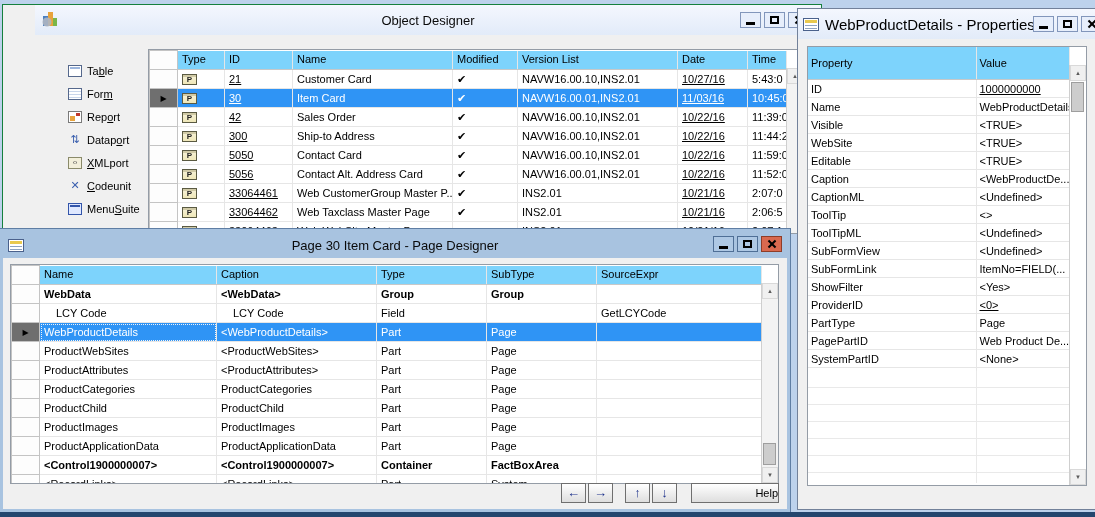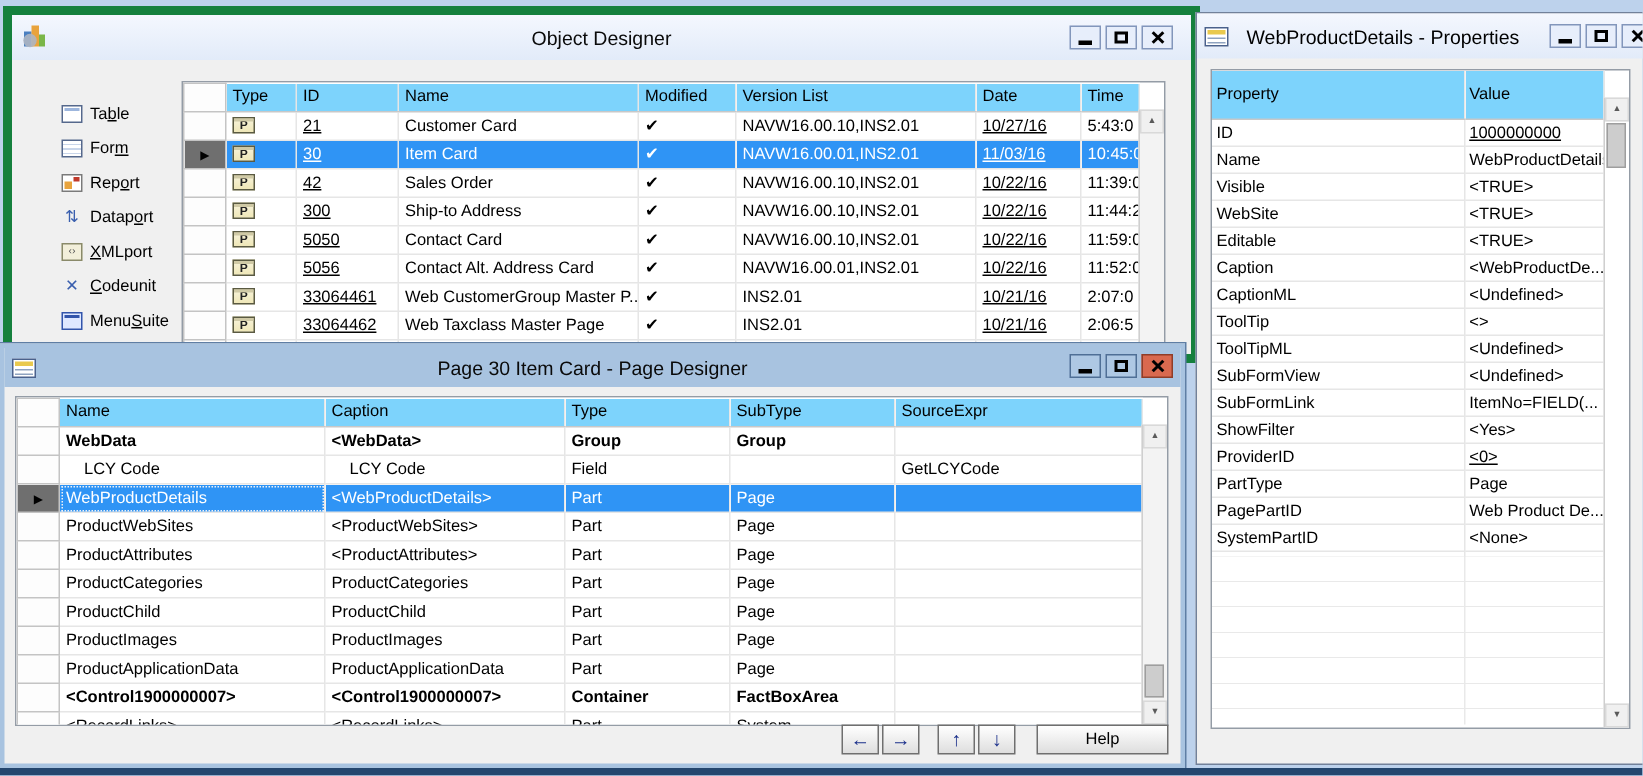--- a/index.html
+++ b/index.html
@@ -1,30 +1,30 @@
 <!DOCTYPE html>
 <html><head>
 <meta charset="utf-8">
 <style>
   html,body{margin:0;padding:0;}
   body{width:1095px;height:517px;position:relative;overflow:hidden;background:#bdd2ec;
        font-family:"Liberation Sans",sans-serif;font-size:11px;color:#000;}
   .window{position:absolute;box-sizing:content-box;}
   
-  #od{left:2px;top:4px;width:786px;height:226px;background:#f0f0f0;border:6px solid #15803d;z-index:1;}
+  #od{left:2px;top:4px;width:786px;height:226px;background:#f0f0f0;border:1px solid #15803d;z-index:1;padding-left:32px;}
   #pd{left:0;top:229px;width:784px;height:277px;background:#f0f0f0;border:3px solid #a8c3e0;
       box-shadow:0 0 0 1px #5f7ea4;z-index:3;}
   #pp{left:797px;top:8px;width:308px;height:500px;background:#f0f0f0;border:1px solid #72819a;z-index:2;}
   #bottom-strip{position:absolute;left:0;right:0;bottom:0;height:5px;background:#24466e;z-index:4;}
   
   .tb{position:relative;display:flex;align-items:center;}
   .tb-pale{height:30px;background:linear-gradient(#f4f7fe,#e2ebf9);}
   .tb-blue{height:26px;background:#a8c3e0;}
   .tb-title{position:absolute;left:0;right:0;text-align:center;font-size:13px;color:#0a0a0a;}
-  .tb-title-left{font-size:13px;margin-left:12px;white-space:nowrap;}
+  .tb-title-left{font-size:15px;margin-left:6px;white-space:nowrap;}
   .tb-btns{position:absolute;display:flex;}
   .wbtn{width:21px;height:16px;margin-left:3px;display:flex;align-items:center;justify-content:center;
         background:#e7eefb;border:1px solid #8296bb;box-sizing:border-box;}
   .wbtn-blue{background:#aec8e4;border-color:#4f6f96;}
   .wbtn-red{background:#d9694f;border-color:#8f3d28;}
   .gm{width:9px;height:3px;background:#000;margin-top:7px;}
   .gx2{width:9px;height:8px;border:2px solid #000;box-sizing:border-box;}
   .gc{position:relative;width:10px;height:10px;}
   .gc::before,.gc::after{content:"";position:absolute;top:4px;left:0;width:10px;height:2px;background:#000;}
   .gc::before{transform:rotate(45deg);}.gc::after{transform:rotate(-45deg);}
@@ -86,21 +86,21 @@
        display:flex;align-items:center;justify-content:center;box-sizing:border-box;}
   .vsb-bottom{position:absolute;bottom:0;left:0;right:0;}
   .vthumb{position:absolute;left:1px;right:2px;background:#cdcdcd;border:1px solid #9e9e9e;box-sizing:border-box;}
   
   .navrow{position:absolute;right:8px;bottom:6px;display:flex;align-items:center;}
   .abtn{width:25px;height:20px;margin-left:2px;border:1px solid #6f6f6f;
         background:linear-gradient(#ffffff,#dedede);color:#1a2f8a;font-weight:bold;font-size:13px;
         line-height:18px;text-align:center;box-sizing:border-box;cursor:default;}
   .gap{width:10px;}
   .helpb{width:88px;height:20px;margin-left:14px;border:1px solid #6f6f6f;
-         background:linear-gradient(#ffffff,#dedede);font-size:11px;line-height:18px;text-align:center;
+         background:linear-gradient(#ffffff,#dedede);font-size:11px;line-height:18px;text-align:right;
          box-sizing:border-box;cursor:default;}
 </style>
 </head>
 <body>
 
 <div class="window" id="od">
   <div class="tb tb-pale">
     <span class="appico">
       <svg width="20" height="20">
         <rect x="3" y="7" width="5" height="10" fill="#4a7fc0"></rect>

